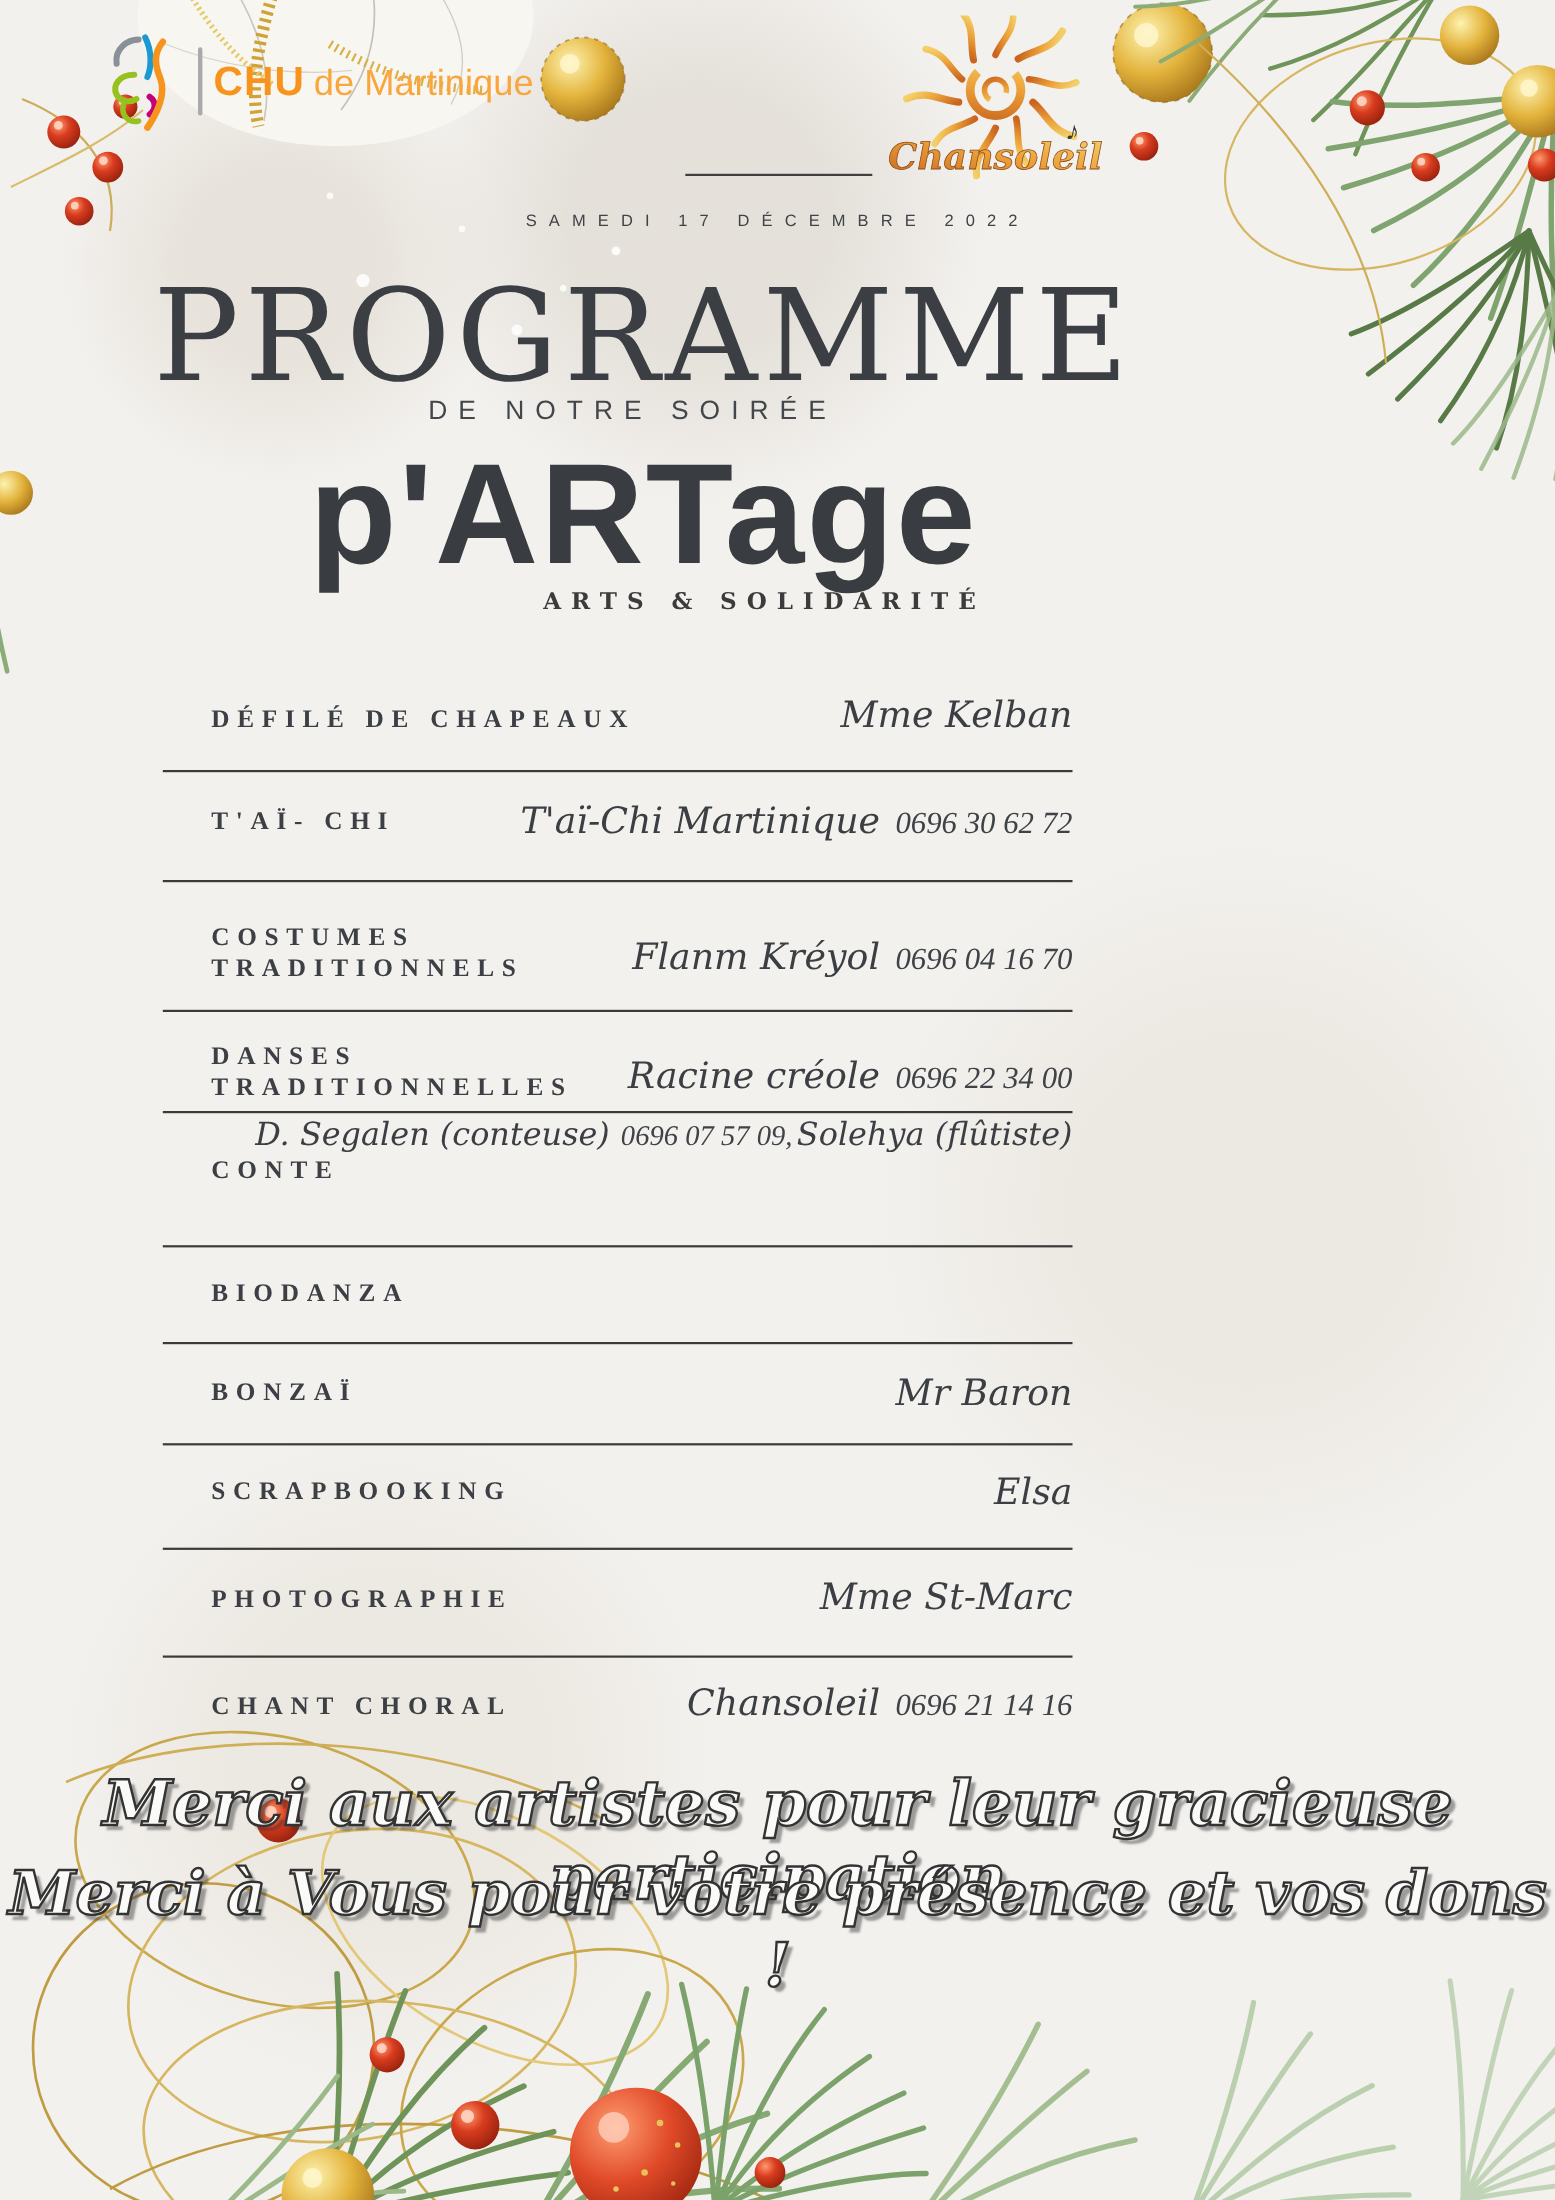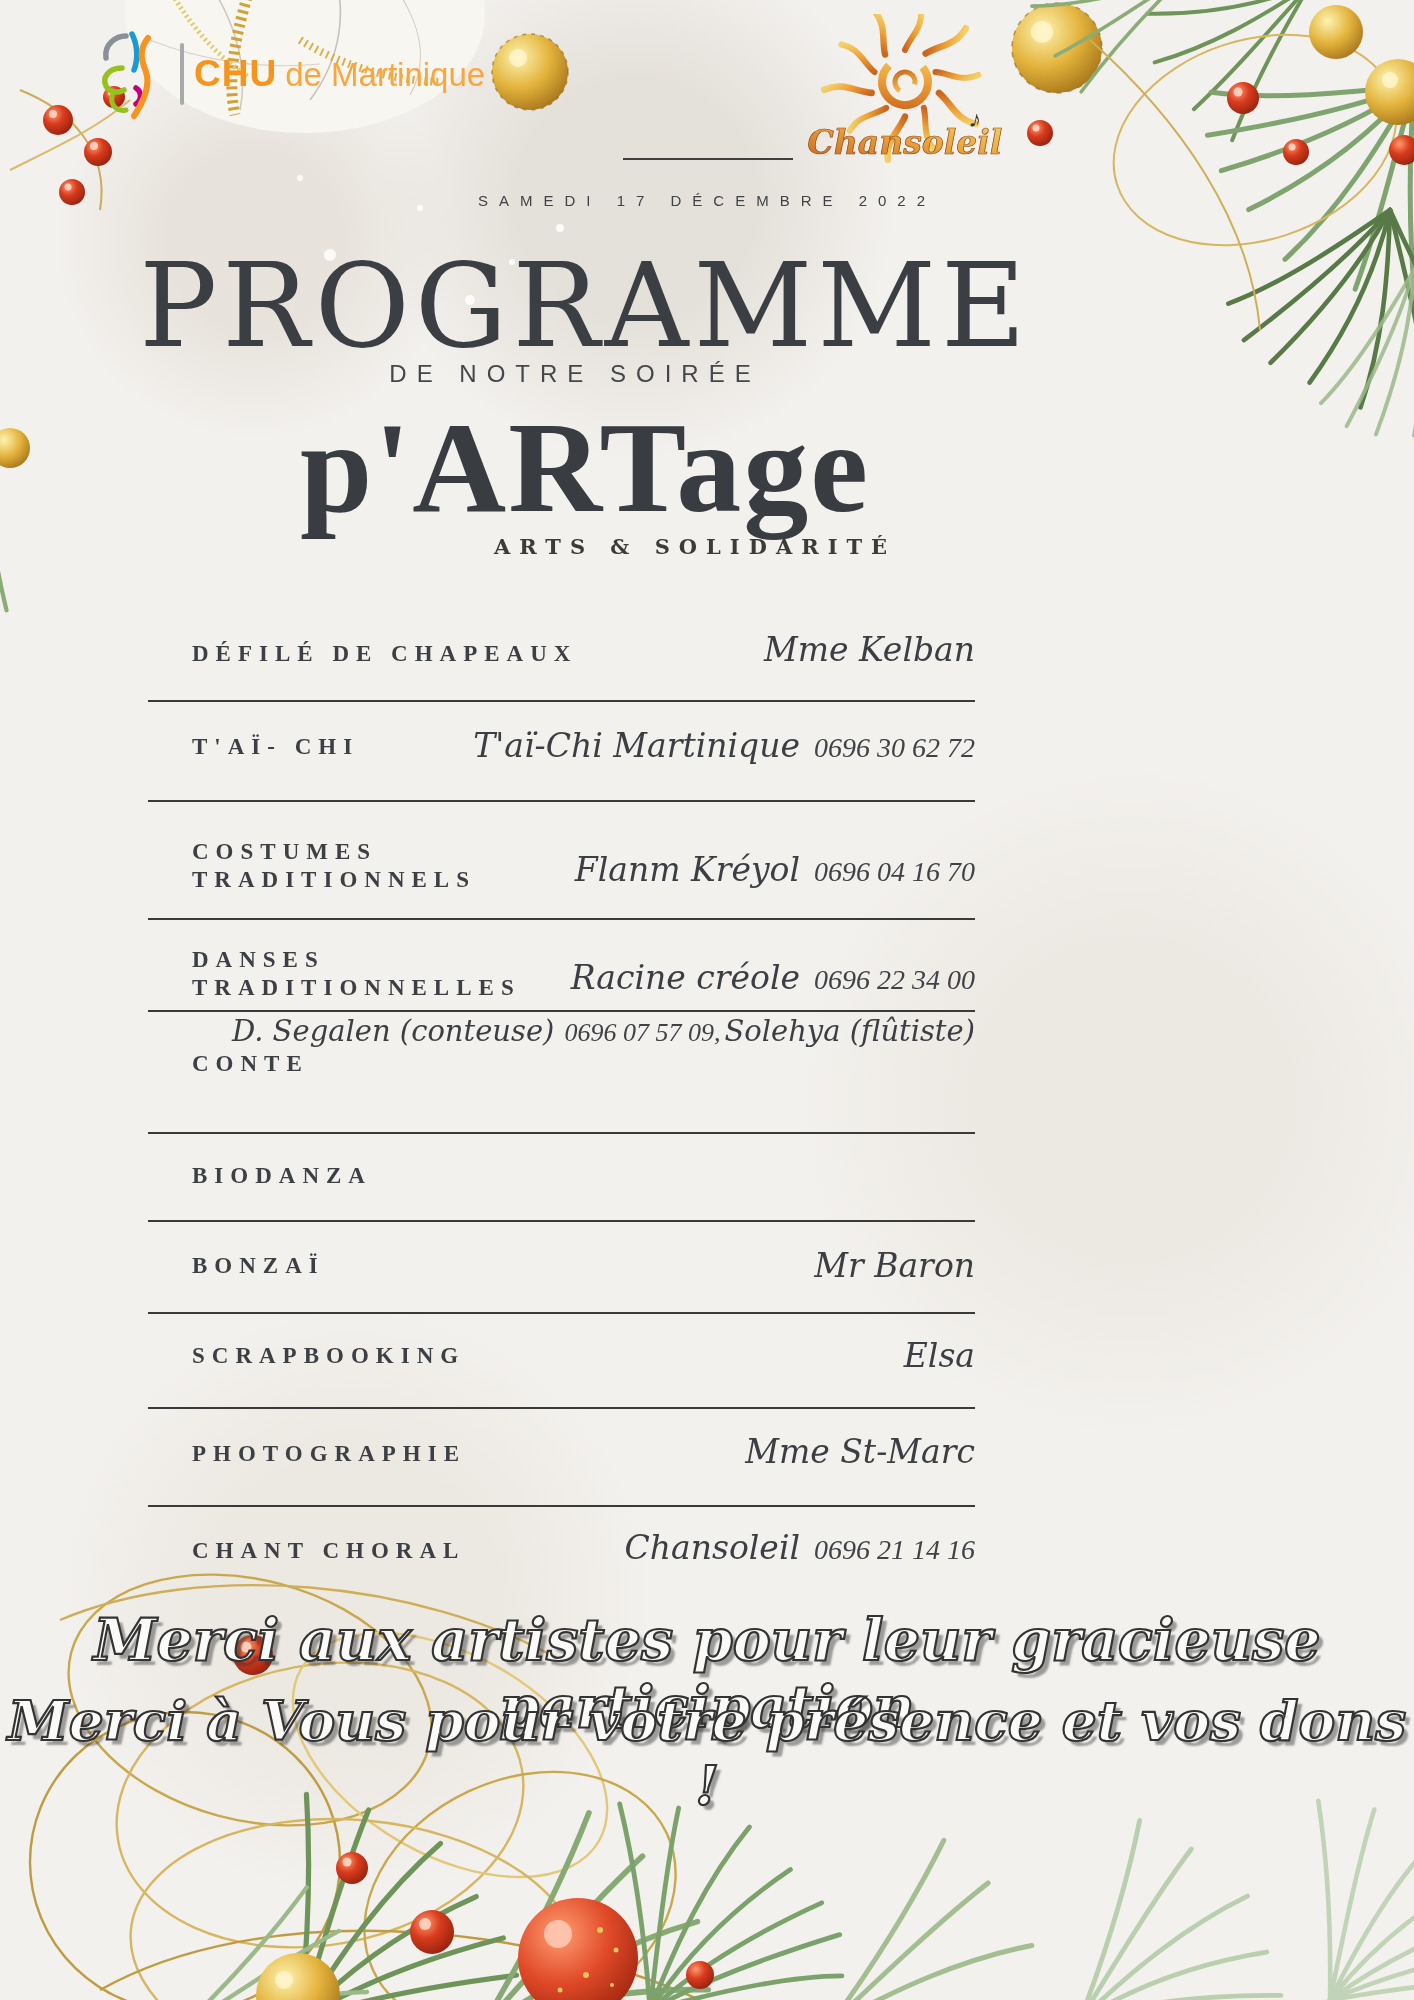--- a/index.html
+++ b/index.html
@@ -22,21 +22,21 @@
   .chu-suffix{font-size:33px;font-weight:400;color:#f9a63f;margin-left:8px;}
   .chansoleil{position:absolute;left:805px;top:14px;width:200px;text-align:center;}
   .hdr-divider{position:absolute;left:623px;top:158px;width:170px;height:2px;background:#3f3f3f;}
   .date-line{position:absolute;left:0;top:192px;width:1414px;text-align:center;
     font-size:15px;font-weight:500;letter-spacing:11px;color:#3f4348;}
   .big-title{position:absolute;left:0;top:238px;width:1170px;text-align:center;
     font-family:"DejaVu Serif",serif;font-size:116px;font-weight:400;letter-spacing:5px;color:#3b3e42;}
   .soiree{position:absolute;left:0;top:360px;width:1150px;text-align:center;
     font-size:24px;font-weight:500;letter-spacing:10px;color:#43464a;}
   .event-name{position:absolute;left:0;top:392px;width:1170px;text-align:center;
-    font-family:Liberation Serif, serif;font-size:130px;font-weight:700;color:#393c40;letter-spacing:2px;}
+    font-family:Liberation Sans, sans-serif;font-size:130px;font-weight:700;color:#393c40;letter-spacing:2px;}
   .tagline{position:absolute;left:0;top:534px;width:1390px;text-align:center;
     font-family:"DejaVu Serif",serif;font-size:21px;font-weight:700;letter-spacing:9px;color:#3b3b3b;}
 
   
   .program{position:absolute;left:148px;top:0;width:827px;height:2000px;}
   .activity{position:absolute;left:0;font-family:"Liberation Serif",serif;
     font-size:23px;font-weight:600;letter-spacing:7px;color:#3c3f44;line-height:28px;white-space:nowrap;margin-left:44px;}
   .value{position:absolute;right:0;text-align:right;white-space:nowrap;color:#3b3e42;}
   .artist{font-family:"DejaVu Serif",serif;font-style:italic;font-weight:500;font-size:33px;}
   .phone{font-family:"Liberation Serif",serif;font-style:italic;font-size:28px;margin-left:14px;color:#3f4246;}

